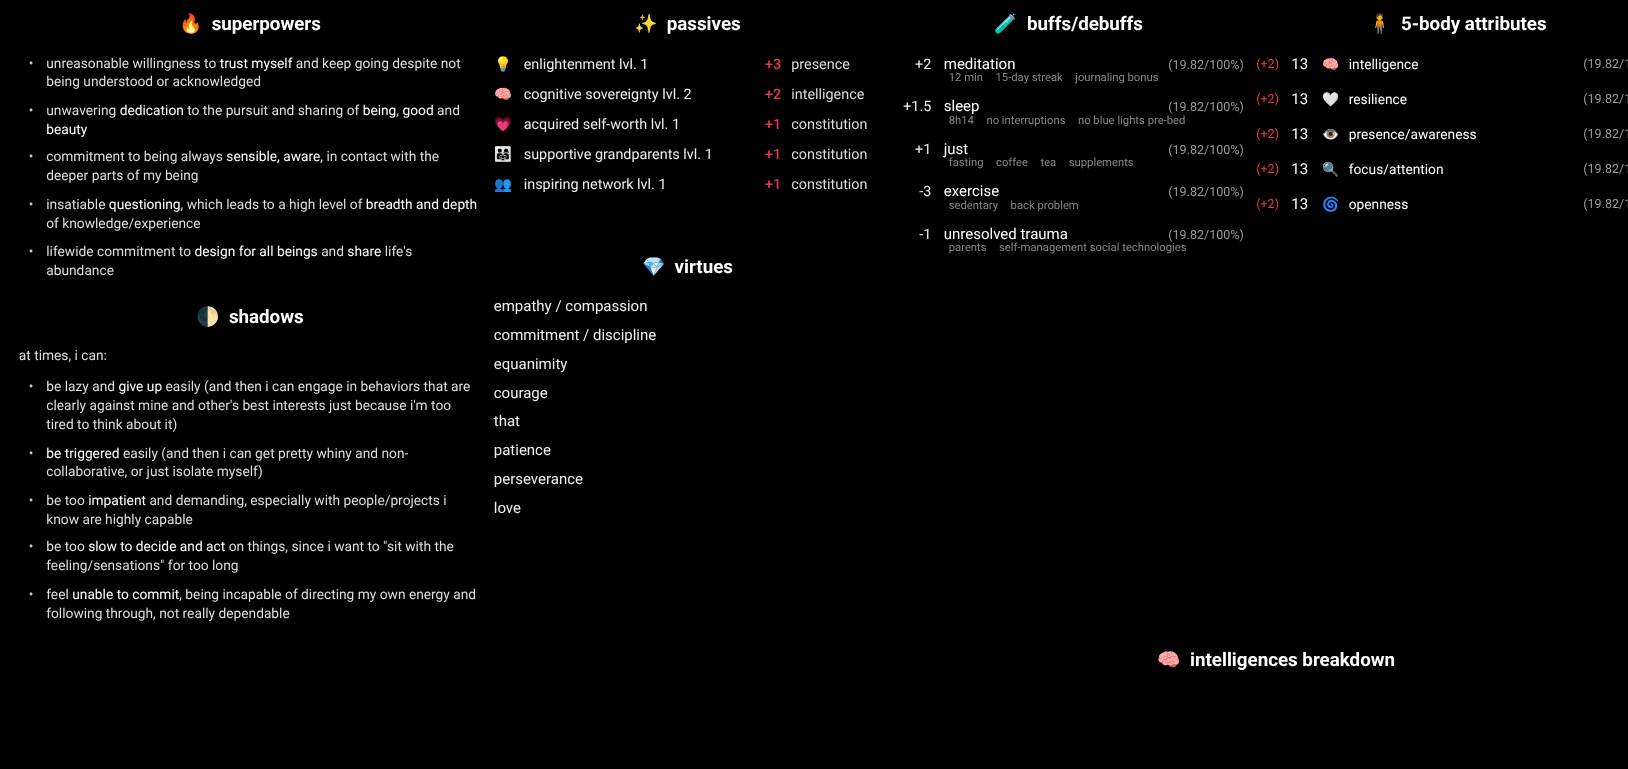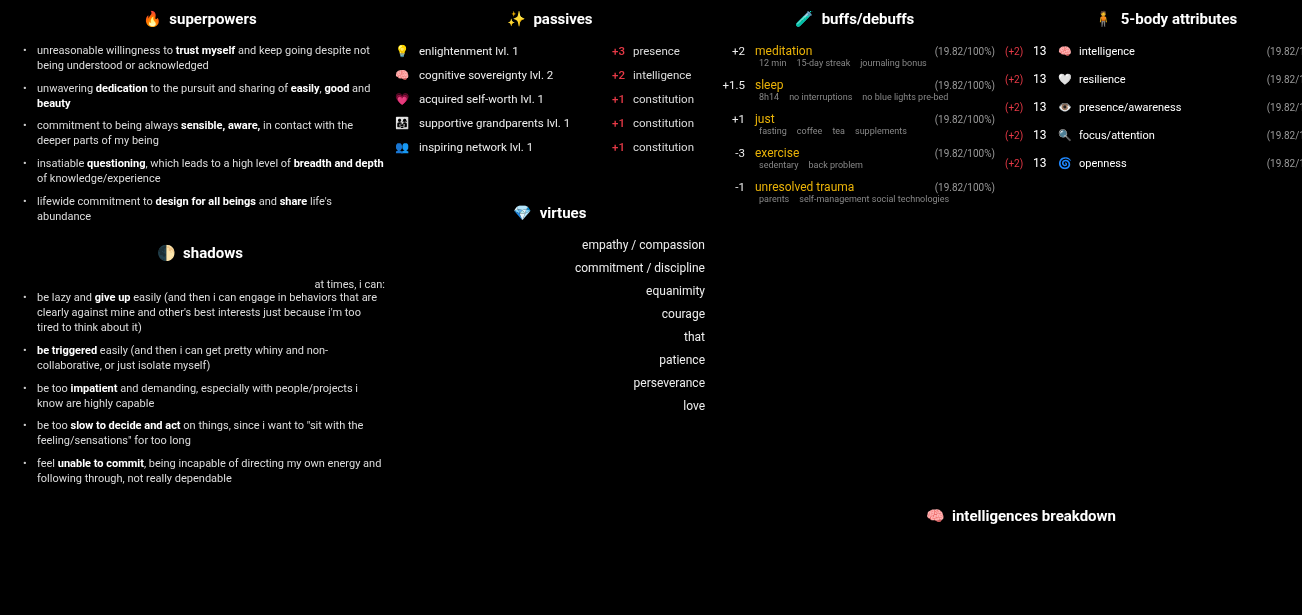--- a/index.html
+++ b/index.html
@@ -4,33 +4,33 @@
 <style>
   *{box-sizing:border-box;margin:0;padding:0}
   body{background:#000;color:#fff;font-family:-apple-system,BlinkMacSystemFont,"Segoe UI",Roboto,sans-serif;font-size:12px;width:1302px;height:615px;overflow:hidden}
   .grid{display:grid;grid-template-columns:370px 310px 280px 322px;gap:10px;padding:10px 15px}
   .section{margin-bottom:20px}
   .section-header{display:flex;align-items:center;justify-content:center;gap:8px;font-weight:bold;font-size:15px;margin-bottom:16px}
   .icon{display:inline-block;width:18px;height:18px;text-align:center;font-size:15px;line-height:18px}
   ul.bullets{list-style:none;padding-left:12px}
   ul.bullets li{position:relative;padding-left:10px;margin-bottom:8px;font-size:11px;line-height:1.35;color:#ddd}
   ul.bullets li::before{content:"•";position:absolute;left:-4px;color:#ccc}
-  ul.bullets li strong{color:#fff;font-weight:bold}
-  .subtitle{text-align:right;font-size:11px;color:#ddd;}
+  ul.bullets li strong{color:#fff;font-weight:normal}
+  .subtitle{text-align:left;font-size:11px;color:#ddd;margin-bottom:12px}
   .passive-row{display:flex;align-items:center;gap:8px;margin-bottom:10px;font-size:11.5px}
   .passive-row .p-icon{width:16px;text-align:center}
   .passive-row .p-name{flex:1;color:#eee}
   .passive-row .p-bonus{color:#e63946;font-weight:500;width:22px;text-align:right}
   .passive-row .p-attr{color:#ddd;width:72px}
-  .virtues-list{text-align:right}
+  .virtues-list{text-align:left}
   .virtues-list div{margin-bottom:9px;font-size:12px;color:#eee}
   .buff-row{margin-bottom:10px}
   .buff-top{display:flex;align-items:baseline;gap:10px}
   .buff-val{width:30px;text-align:right;font-size:11.5px;color:#eee}
-  .buff-name{flex:1;font-size:12px;color:#eab308}
+  .buff-name{flex:1;font-size:12px;color:#ffffff}
   .buff-pct{font-size:10px;color:#999}
   .buff-sub{font-size:9px;color:#888;margin-left:44px;margin-top:0}
   .buff-sub span{margin-right:10px}
   .attr-row{display:flex;align-items:center;gap:6px;margin-bottom:14px;font-size:11px}
   .attr-delta{color:#e63946;font-size:10px;width:22px}
   .attr-val{font-size:12px;width:18px}
   .attr-icon{width:16px;text-align:center}
   .attr-name{flex:1}
   .attr-pct{font-size:10px;color:#999}
 </style>
@@ -40,21 +40,21 @@
 <div class="grid">
 
   <div>
     <div class="section">
       <div class="section-header">
         <span class="icon">🔥</span>
         <span>superpowers</span>
       </div>
       <ul class="bullets" id="superpowers-list">
           <li>unreasonable willingness to <strong>trust myself</strong> and keep going despite not being understood or acknowledged</li>
-          <li>unwavering <strong>dedication</strong> to the pursuit and sharing of <strong>easily</strong>, <strong>good</strong> and <strong>beauty</strong></li>
+          <li>unwavering <strong>dedication</strong> to the pursuit and sharing of <strong>being</strong>, <strong>good</strong> and <strong>beauty</strong></li>
           <li>commitment to being always <strong>sensible, aware,</strong> in contact with the deeper parts of my being</li>
           <li>insatiable <strong>questioning</strong>, which leads to a high level of <strong>breadth and depth</strong> of knowledge/experience</li>
           <li>lifewide commitment to <strong>design for all beings</strong> and <strong>share</strong> life's abundance</li>
         </ul>
     </div>
     <div class="section">
       <div class="section-header">
         <span class="icon">🌓</span>
         <span>shadows</span>
       </div>

